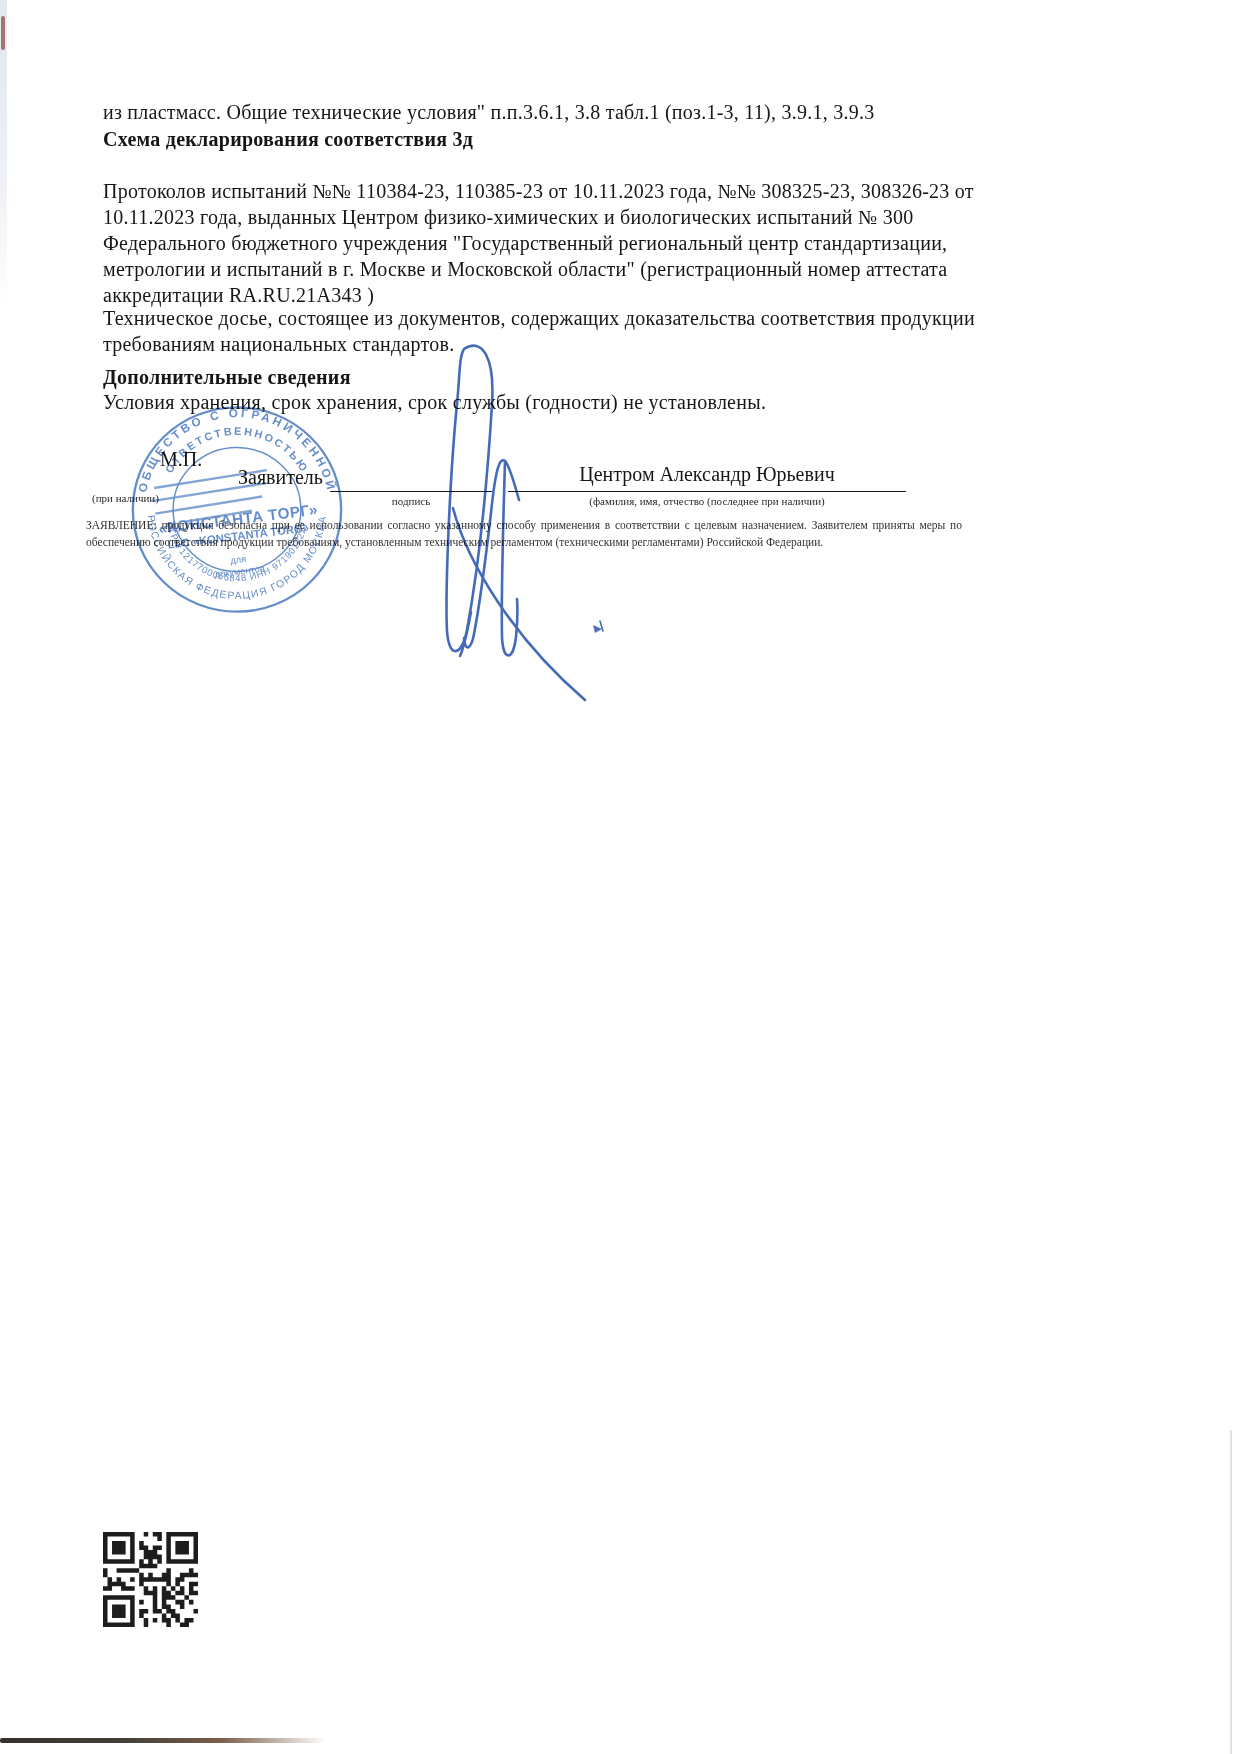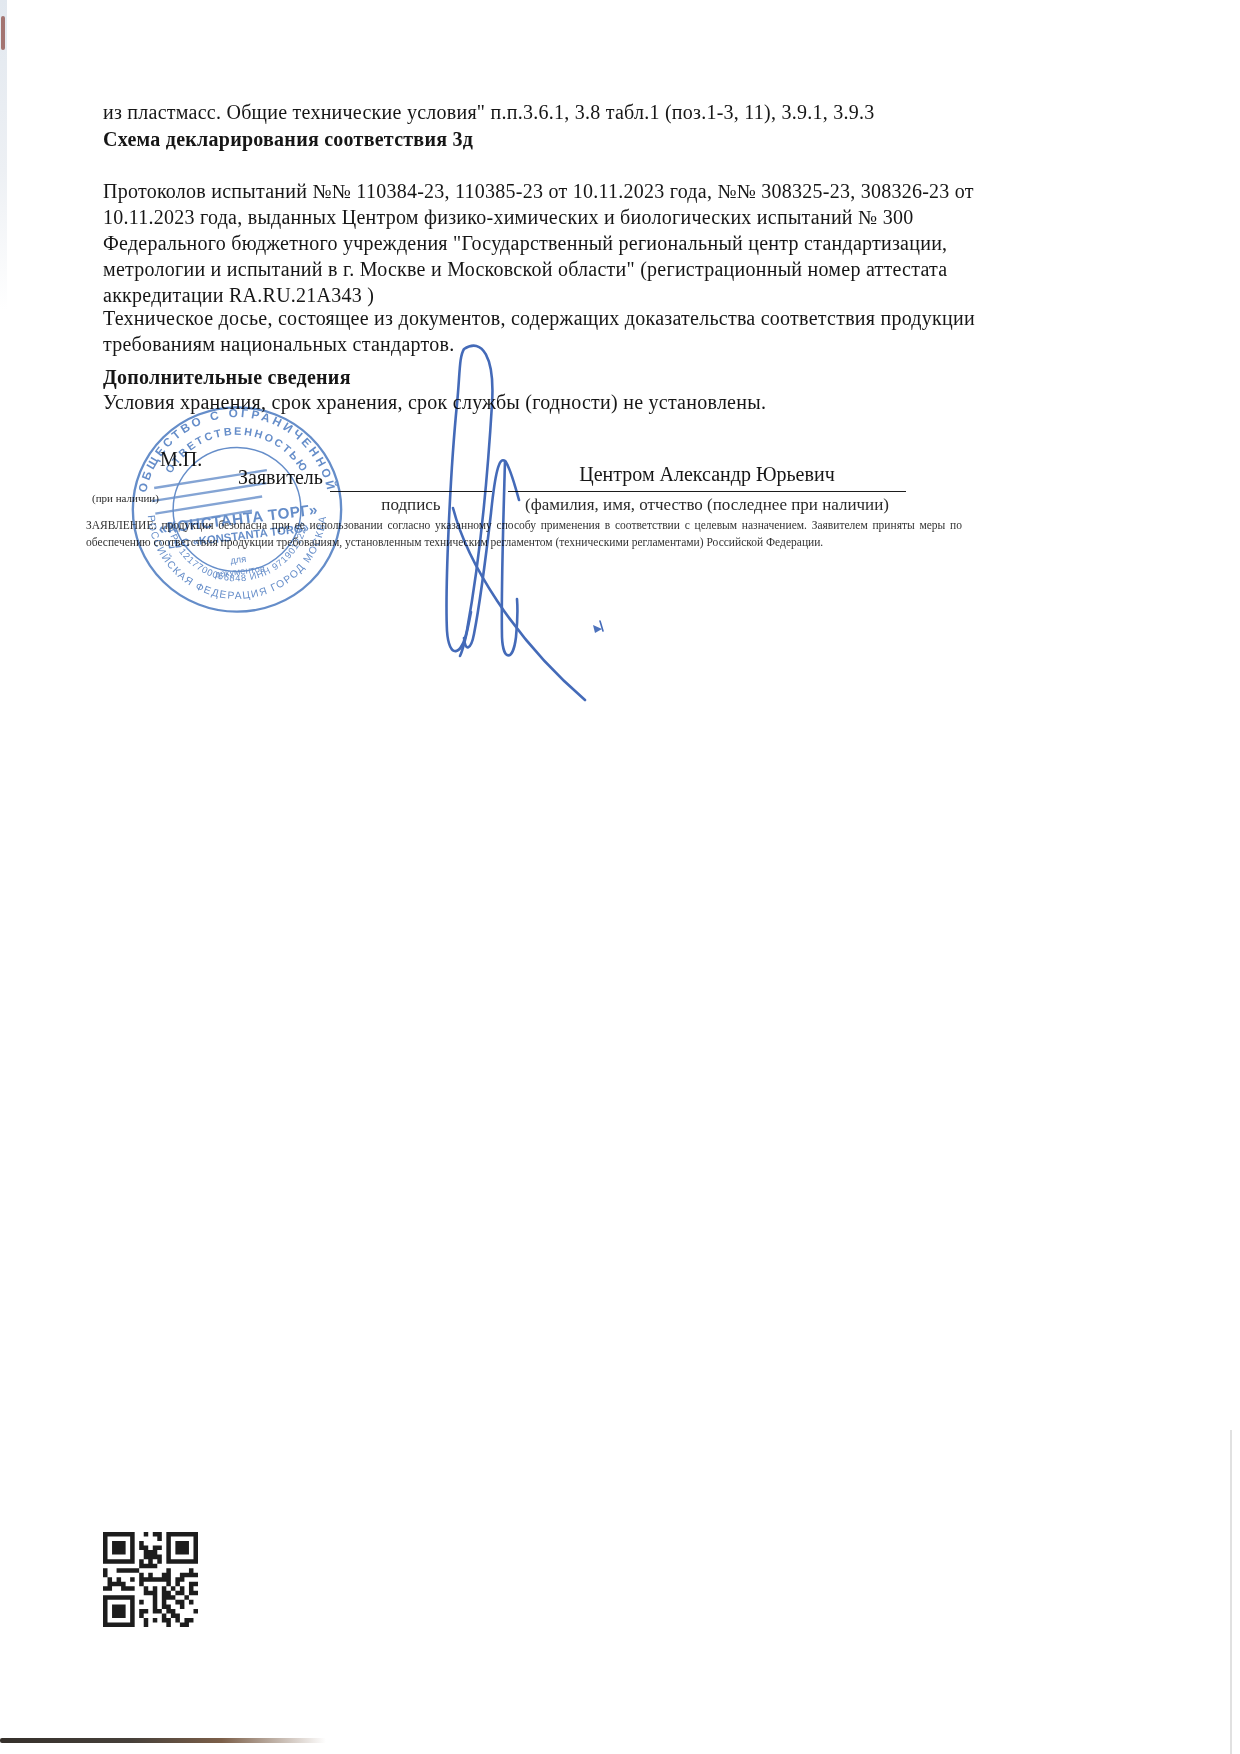--- a/index.html
+++ b/index.html
@@ -8,21 +8,21 @@
         font-family:"Liberation Serif","DejaVu Serif",serif;color:#161616;}
   .bl{position:absolute;left:103px;white-space:nowrap;font-size:20px;letter-spacing:.25px;line-height:24px;}
   .bold{font-weight:bold;}
   .signer{position:absolute;left:0;top:0;width:100%;}
   .mp{position:absolute;left:120px;top:448px;font-size:20px;margin-left:40px;}
   .mpnote{position:absolute;left:92px;top:492px;font-size:11px;color:#2a2a2a;}
   .applicant{position:absolute;left:238px;top:466px;font-size:20px;}
   .sigline{position:absolute;top:491px;border-top:1.6px solid #1d1d1d;height:0;}
   .sigline.l1{left:330px;width:162px;}
   .sigline.l2{left:508px;width:398px;}
-  .cap{position:absolute;top:495px;font-size:17px;color:#2a2a2a;text-align:center;}
+  .cap{position:absolute;top:495px;font-size:11px;color:#2a2a2a;text-align:center;}
   .cap.c1{left:330px;width:162px;}
   .cap.c2{left:508px;width:398px;}
   .fio{position:absolute;left:508px;width:398px;top:463px;font-size:20px;text-align:center;white-space:nowrap;}
   .disclaimer{position:absolute;left:86px;top:517px;width:876px;font-size:11.5px;line-height:17px;
               text-align:justify;color:#333;}
   .stamp{position:absolute;left:124px;top:399px;width:226px;height:221px;opacity:.82;mix-blend-mode:multiply;}
   .signature{position:absolute;left:420px;top:320px;width:200px;height:390px;mix-blend-mode:multiply;}
   .qr{position:absolute;left:103px;top:1532px;width:95px;height:95px;}
   .edge-left{position:absolute;left:0;top:0;width:7px;height:310px;
              background:linear-gradient(180deg,#e2e8ef 0%,#edf0f4 55%,rgba(255,255,255,0) 100%);}

